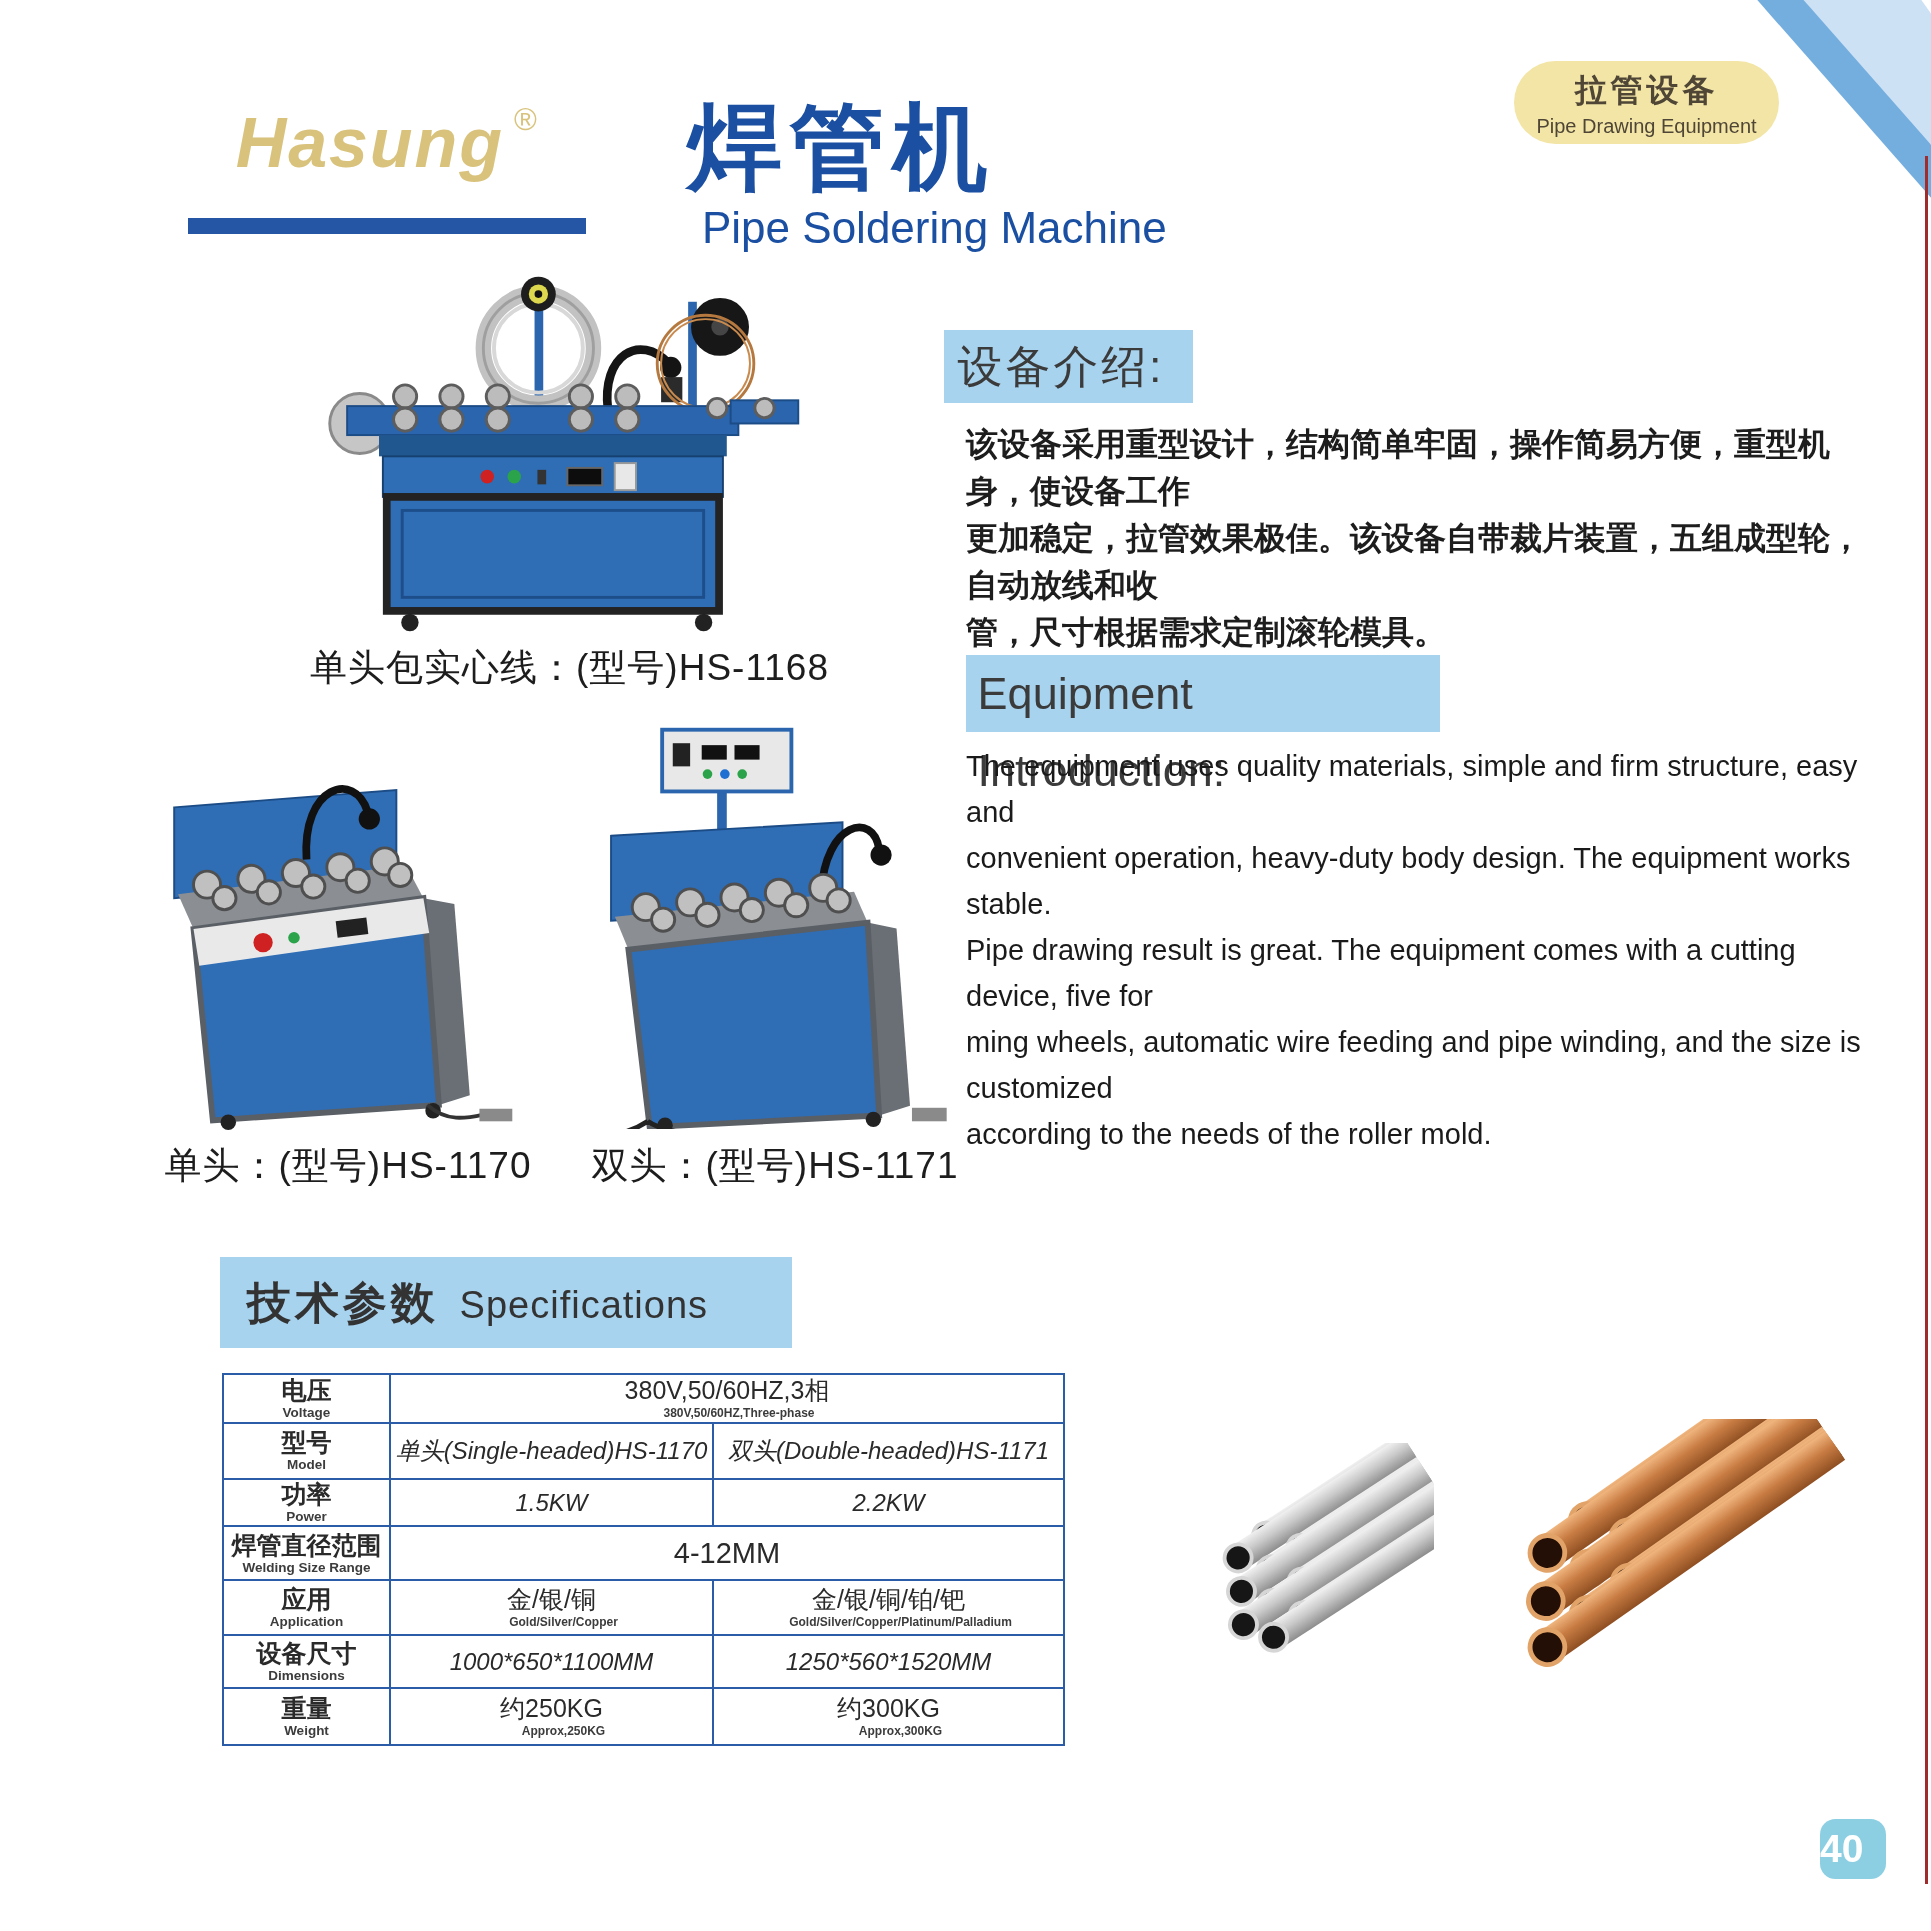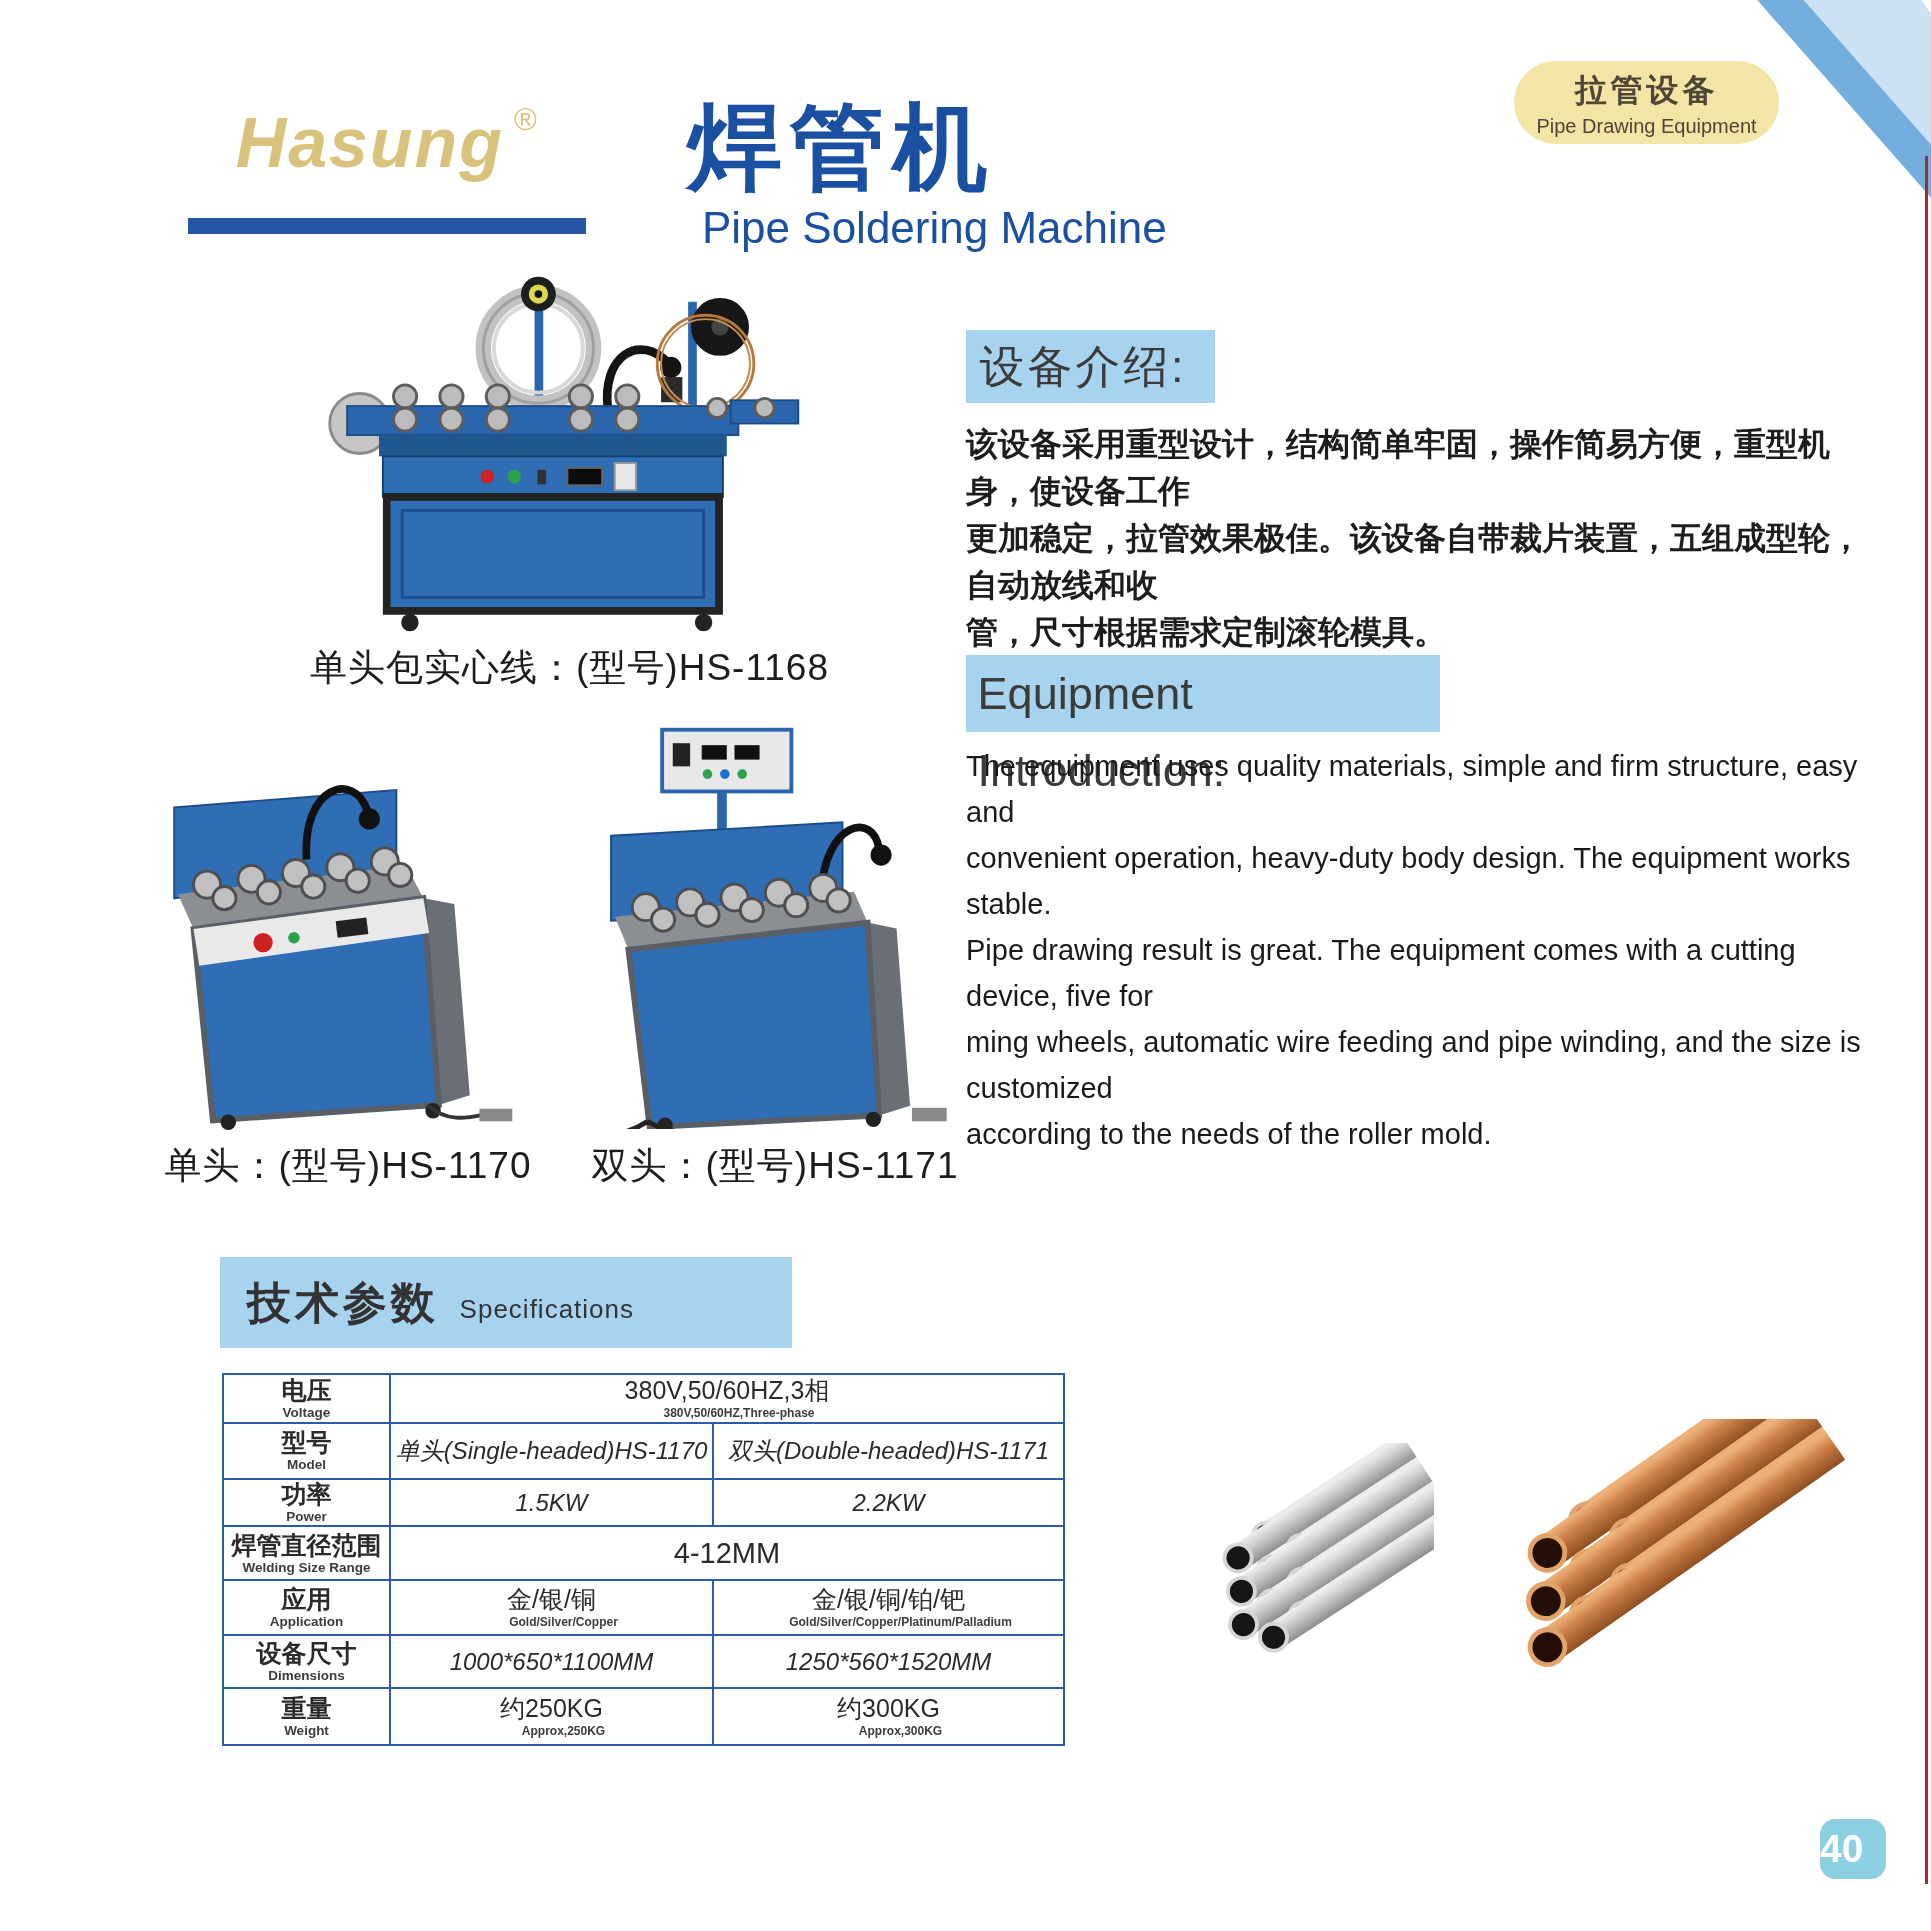--- a/index.html
+++ b/index.html
@@ -21,25 +21,25 @@
   .badge .en{font-size:20px;color:#4f4636;margin-top:1.9px;}
   .corner{right:0;top:0;}
   .edge-line{left:1925px;top:156px;width:2.9px;height:1728px;background:#a02c2c;}
   
   .caption{font-size:37px;color:#1d1d1d;text-align:center;letter-spacing:1px;}
   .cap1{left:275px;top:643px;width:589px;}
   .cap2{left:145px;top:1141px;width:406px;}
   .cap3{left:572px;top:1141px;width:406px;}
   
   .sec-head{background:#a8d3ee;color:#3b3b3b;font-size:45px;font-weight:500;}
-  .head-cn{left:966px;top:330px;width:249px;height:73px;line-height:73px;padding-left:13.5px;box-sizing:border-box;letter-spacing:2.9px;}
+  .head-cn{left:944px;top:330px;width:249px;height:73px;line-height:73px;padding-left:13.5px;box-sizing:border-box;letter-spacing:2.9px;}
   .head-en{left:966px;top:655px;width:474px;height:77px;line-height:77px;padding-left:11.6px;box-sizing:border-box;}
   .head-spec{left:220px;top:1257px;width:572px;height:91px;line-height:91px;padding-left:27px;box-sizing:border-box;}
   .head-spec .cn{font-size:44px;font-weight:700;letter-spacing:3.9px;color:#333;}
-  .head-spec .en{font-size:26px;font-weight:500;color:#333;margin-left:21px;letter-spacing:1px;}
+  .head-spec .en{font-size:38px;font-weight:500;color:#333;margin-left:21px;letter-spacing:1px;}
   
   .para-cn{left:966px;top:421px;width:912px;font-size:32px;line-height:47px;font-weight:600;color:#1d1d1d;}
   .para-en{left:966px;top:743px;width:917px;font-size:29px;line-height:46px;font-weight:400;color:#1a1a1a;}
   
   table.spec{left:222px;top:1373px;position:absolute;border-collapse:collapse;table-layout:fixed;}
   table.spec td{border:2.9px solid #2b5ca8;text-align:center;vertical-align:middle;padding:0;}
   td .tcn{font-size:25px;color:#2a2a2a;font-weight:600;line-height:29px;}
   td .ten{font-size:13.5px;color:#3c3c3c;font-weight:700;line-height:16.4px;}
   td .vbig{font-size:25px;color:#2a2a2a;line-height:29px;}
   td .vsmall{font-size:12px;color:#3c3c3c;font-weight:700;line-height:16.4px;padding-left:24px;}

